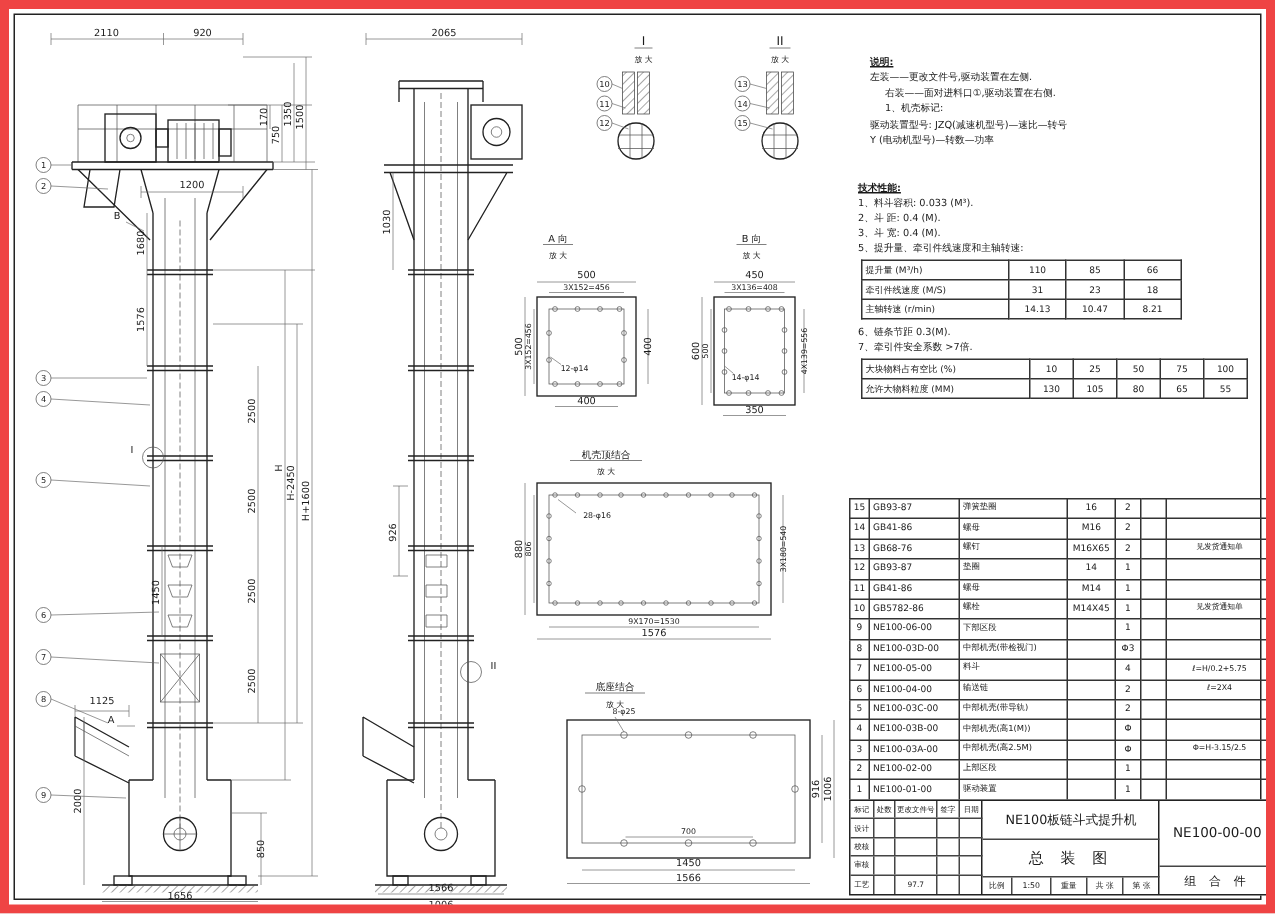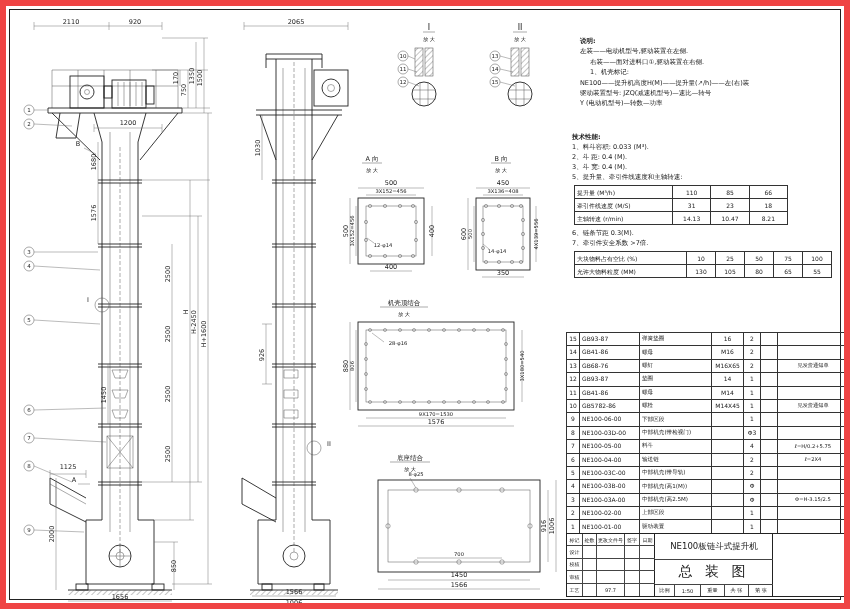--- a/index.html
+++ b/index.html
@@ -9,25 +9,25 @@
         border:6px solid #ef4444;overflow:hidden;}
   .sheet{position:absolute;inset:3px;border:1.5px solid #222;}
   svg.drawing{position:absolute;left:2px;top:2px;}
   svg text{font-family:"DejaVu Sans",sans-serif;font-size:6.5px;fill:var(--ink);text-anchor:middle;}
   svg .t5{font-size:5.2px}  svg .t8{font-size:8px}  svg .bt{font-size:5.5px}
   .ln{stroke:#222;stroke-width:.9;fill:none}
   .tn{stroke:#555;stroke-width:.5;fill:none}
   .dm{stroke:#666;stroke-width:.45;fill:none}
   .dash{stroke:#555;stroke-width:.5;fill:none;stroke-dasharray:4 2}
   .right-col{position:absolute;left:556px;top:2px;width:284px;height:596px;}
-  .blk-title{font-weight:bold;}
+  .blk-title{font-weight:bold;text-decoration:underline;}
   .notes{position:absolute;top:24px;left:14px;width:268px;font-size:6.5px;line-height:1.6;}
   .notes [data-name="note-line"]:nth-child(2),
   .notes [data-name="note-line"]:nth-child(3){padding-left:10px;}
-  .specs{position:absolute;top:120px;left:6px;width:276px;font-size:6.5px;line-height:1.55;}
+  .specs{position:absolute;top:108px;left:6px;width:276px;font-size:6.5px;line-height:1.55;}
   table.spec-table{border-collapse:collapse;table-layout:fixed;margin:3px 0 3px 2px;}
   table.spec-table td{border:.6px solid var(--line);font-size:6px;height:12px;text-align:center;
         padding:0 1px;overflow:hidden;white-space:nowrap;}
   table.spec-table td:first-child{text-align:left;padding-left:2px;}
   table.t1{width:214px} table.t1 td:first-child{width:94px}
   table.t2{width:258px} table.t2 td:first-child{width:108px}
   table.bom{position:absolute;top:320px;left:0;width:283px;border-collapse:collapse;table-layout:fixed;}
   table.bom td{border:.6px solid var(--line);font-size:6px;height:12.4px;line-height:1.05;
         text-align:center;padding:0 1px;overflow:hidden;white-space:nowrap;}
   table.bom td:nth-child(2){text-align:left;padding-left:2px;}
@@ -37,21 +37,21 @@
   .tb{position:absolute;top:521px;left:0;width:283px;height:64px;border:1.2px solid #222;
       display:grid;grid-template-columns:88px 118px 77px;box-sizing:border-box;background:#fff;}
   .tb-left{display:grid;grid-template-rows:repeat(5,1fr);border-right:1px solid #222;}
   .tb-row{display:grid;grid-template-columns:16px 14px 28px 15px 15px;border-bottom:.5px solid #444;}
   .tb-row:last-child{border-bottom:none;}
   .tb-c{border-right:.5px solid #444;font-size:5px;display:flex;align-items:center;justify-content:center;
         overflow:hidden;white-space:nowrap;}
   .tb-c:last-child{border-right:none;}
   .tb-center{display:grid;grid-template-rows:26px 25px 1fr;border-right:1px solid #222;}
   .tb-product{font-size:8.5px;display:flex;align-items:center;justify-content:center;border-bottom:.5px solid #444;white-space:nowrap;}
-  .tb-sheet{font-size:14px;letter-spacing:4px;display:flex;align-items:center;justify-content:center;border-bottom:.5px solid #444;}
+  .tb-sheet{font-size:10px;letter-spacing:4px;display:flex;align-items:center;justify-content:center;border-bottom:.5px solid #444;}
   .tb-meta{display:grid;grid-template-columns:20px 26px 24px 24px 24px;}
   .tb-meta .tb-c{font-size:5.2px;}
   .tb-right{display:grid;grid-template-rows:44px 1fr;}
   .tb-no{font-size:9px;display:flex;align-items:center;justify-content:center;border-bottom:.5px solid #444;}
   .tb-type{font-size:8px;letter-spacing:3px;display:flex;align-items:center;justify-content:center;}
 </style>
 </head>
 <body>
 
 <div class="page" data-name="drawing-sheet">
@@ -381,24 +381,23 @@
   <text data-name="dim-label" x="534" y="514" transform="rotate(-90 534 514)">916</text>
   <text data-name="dim-label" x="542" y="514" transform="rotate(-90 542 514)">1006</text>
 </g>
 </svg>
 
 <div class="right-col" data-name="right-panel">
 
   <div class="notes" data-name="notes-section">
     <div class="blk-title" data-name="notes-title">说明:</div>
     <div data-name="notes-lines">
-            <div data-name="note-line">左装——电动机型号,驱动装置在左侧.</div>
+            <div data-name="note-line">左装——更改文件号,驱动装置在左侧.</div>
             <div data-name="note-line">右装——面对进料口①,驱动装置在右侧.</div>
             <div data-name="note-line">1、机壳标记:</div>
-            <div data-name="note-line">NE100——提升机高度H(M)——提升量(↗/h)——左(右)装</div>
             <div data-name="note-line">驱动装置型号: JZQ(减速机型号)—速比—转号</div>
             <div data-name="note-line">Y (电动机型号)—转数—功率</div>
           </div>
   </div>
 
   <div class="specs" data-name="specs-section">
     <div class="blk-title" data-name="specs-title">技术性能:</div>
     <div data-name="spec-lines">
             <div data-name="spec-line">1、料斗容积: 0.033 (M³).</div>
             <div data-name="spec-line">2、斗  距: 0.4 (M).</div>
@@ -655,17 +654,21 @@
       <div class="tb-product" data-name="product-name">NE100板链斗式提升机</div>
       <div class="tb-sheet" data-name="sheet-name">总 装 图</div>
       <div class="tb-meta" data-name="title-block-meta">
         <div class="tb-c" data-name="scale-label">比例</div>
         <div class="tb-c" data-name="scale-value">1:50</div>
         <div class="tb-c" data-name="weight-label">重量</div>
         <div class="tb-c" data-name="sheets-label">共 张</div>
         <div class="tb-c" data-name="sheet-no-label">第 张</div>
       </div>
     </div>
+    <div class="tb-right" data-name="title-block-right">
+      <div class="tb-no" data-name="drawing-number">NE100-00-00</div>
+      <div class="tb-type" data-name="assembly-type">组 合 件</div>
+    </div>
   </div>
 
 </div>
 </div>
 </div>
 
 </body></html>

